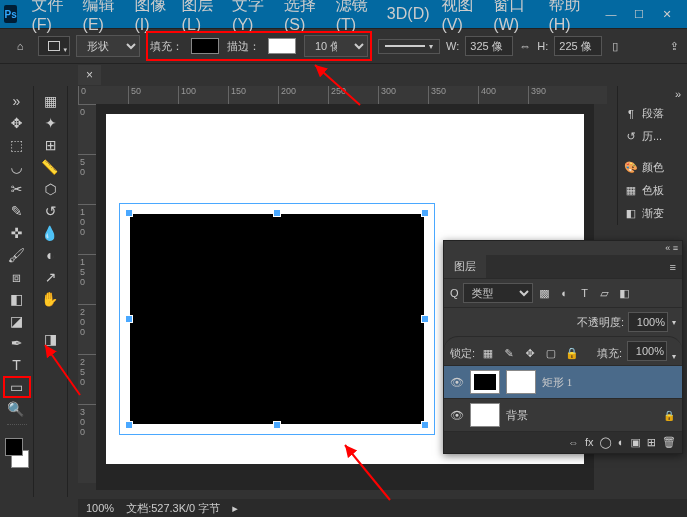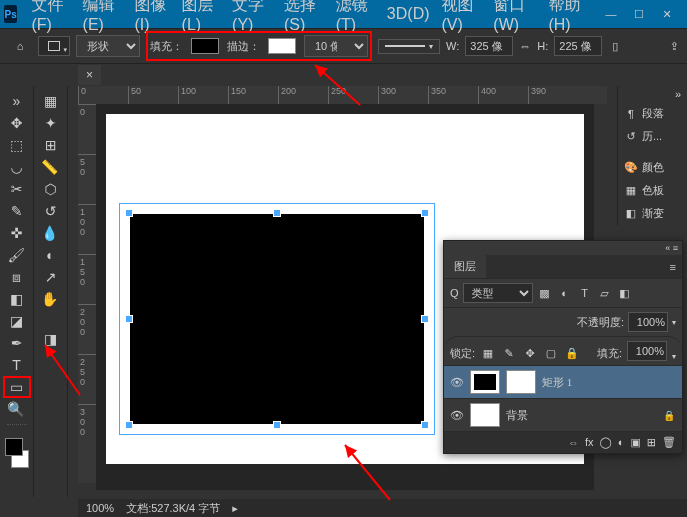--- a/index.html
+++ b/index.html
@@ -292,21 +292,21 @@
     <span>◯</span>
     <span>◐</span>
     <span>▣</span>
     <span>⊞</span>
     <span>🗑</span>
   </div>
 </div>
 
 <div class="statusbar">
   <span>100%</span>
-  <span>文档:527.3K/4 字节</span>
+  <span>文档:527.3K/0 字节</span>
   <span>▸</span>
 </div>
 
 <div class="arrow" style="left:310px;top:60px"><svg width="60" height="50">
       <defs>
         <marker id="ah1" markerWidth="8" markerHeight="8" refX="6" refY="3" orient="auto">
           <path d="M0,0 L6,3 L0,6 Z" fill="#ff0000"></path>
         </marker>
       </defs>
       <line x1="50" y1="45" x2="5" y2="5" stroke="#ff0000" stroke-width="2" marker-end="url(#ah1)"></line>

